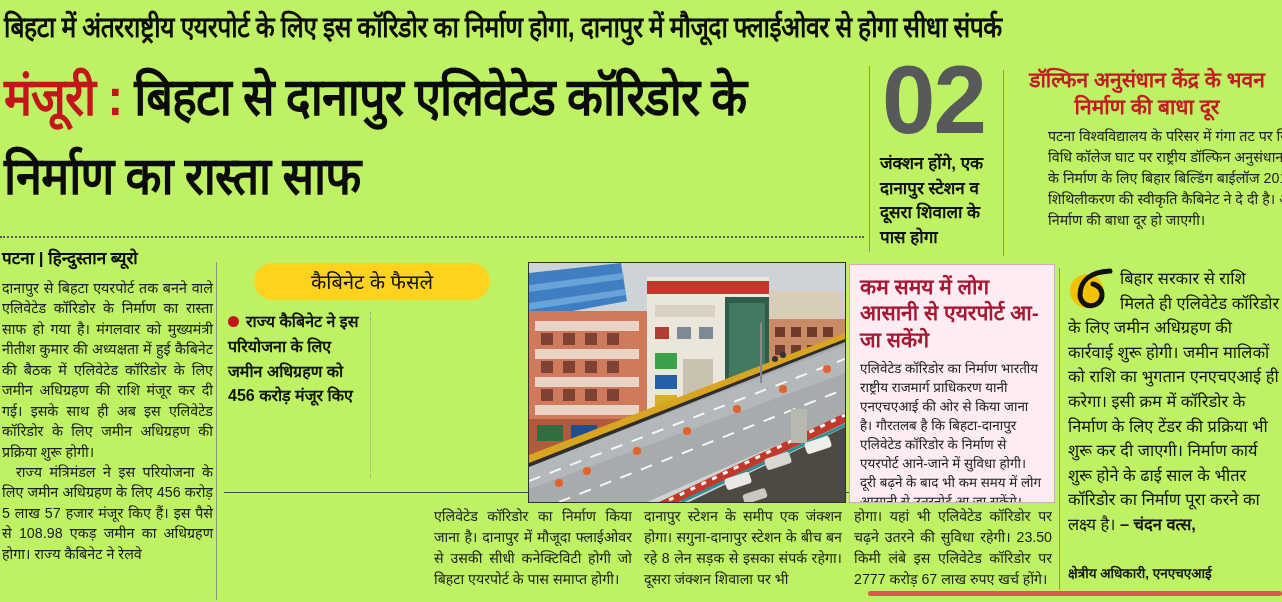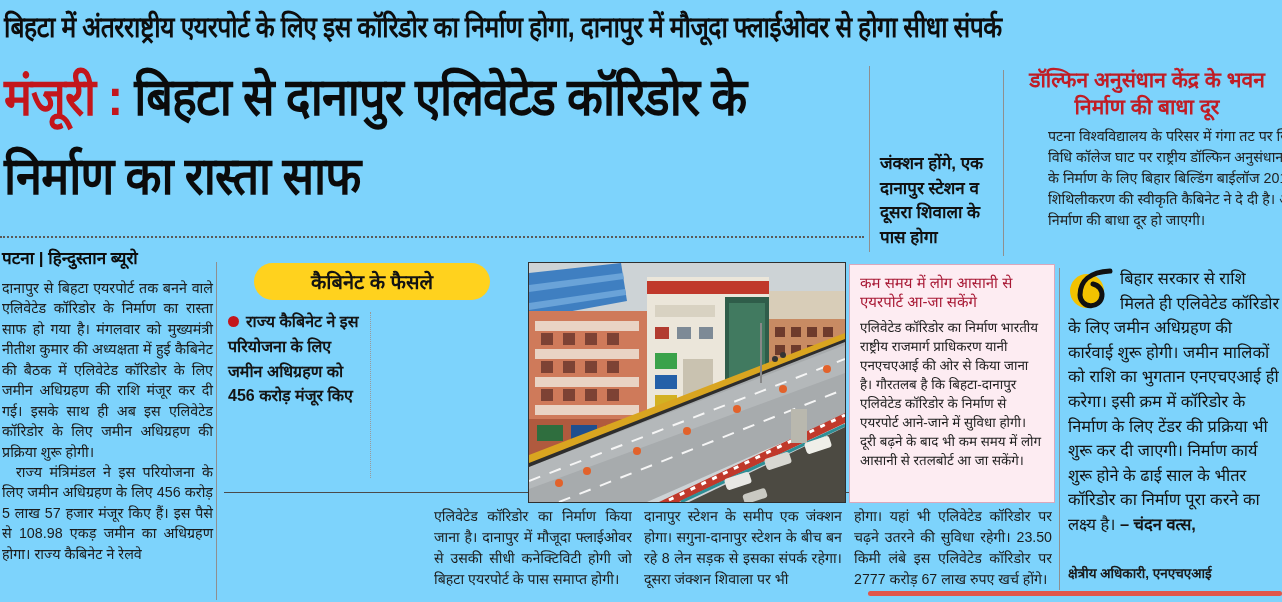--- a/index.html
+++ b/index.html
@@ -1,18 +1,18 @@
 <!DOCTYPE html>
 <html><head>
 <meta charset="utf-8">
 <style>
   html,body{margin:0;padding:0;background:#e9e9e9;}
   *{box-sizing:border-box;}
   .page{
-    position:relative;width:1282px;height:602px;background:#7dd3fc;
+    position:relative;width:1282px;height:602px;background:#bef264;
     overflow:hidden;font-family:"Liberation Sans","DejaVu Sans",sans-serif;color:#161616;
   }
   .abs{position:absolute;}
   
   .masthead{
     left:4px;top:6px;width:1500px;font-size:29px;font-weight:800;color:#0d0d0d;
     white-space:nowrap;transform:scaleX(.85);transform-origin:left top;letter-spacing:-.5px;
   }
   
   .headline{
@@ -29,36 +29,36 @@
   .dolphin-head{left:1014px;top:66px;width:266px;text-align:center;font-size:21px;font-weight:800;color:#c01d25;line-height:1.3;}
   .dolphin-body{left:1016px;top:126px;width:262px;font-size:14.3px;line-height:1.47;color:#232323;text-align:left;margin-left:32px;}
   
   .byline{left:2px;top:246px;width:214px;font-size:17px;font-weight:700;color:#0d0d0d;}
   .lead{left:2px;top:278px;width:211px;font-size:14.3px;line-height:1.43;text-align:justify;color:#1c1c1c;}
   .lead p{margin:0;}
   .lead p + p{text-indent:14px;}
   
   .pill{
     left:254px;top:263px;width:236px;height:37px;background:#ffd21e;border-radius:19px;
-    display:flex;align-items:center;justify-content:center;font-size:20px;font-weight:700;color:#131313;
+    display:flex;align-items:center;justify-content:center;font-size:20px;font-weight:400;color:#131313;
   }
   .bullet{font-size:16px;font-weight:700;line-height:1.55;color:#141414;}
   .bullet .dot{display:inline-block;width:11px;height:11px;border-radius:50%;background:#c3161c;margin-right:7px;}
   .b1{left:228px;top:310px;width:136px;}
   .b2{left:382px;top:310px;width:136px;}
   .bullet-divider{left:370px;top:312px;height:166px;border-left:1px dotted #9a9a9a;width:0;}
   .hrule-mid{left:224px;top:492px;width:828px;height:1px;background:#4a4a4a;}
   
   .photo{left:528px;top:262px;width:318px;height:241px;border:1px solid #2f2f2f;background:#cfd6da;}
   
   .pinkbox{
     left:849px;top:264px;width:206px;height:239px;background:#fdecf2;border:1px solid #d9a8bc;
     padding:9px 10px;overflow:hidden;
   }
-  .pinkbox h3{margin:0 0 6px 0;font-size:15px;line-height:1.25;font-weight:400;color:#a81834;}
+  .pinkbox h3{margin:0 0 6px 0;font-size:21px;line-height:1.25;font-weight:700;color:#a81834;}
   .pinkbox p{margin:0;font-size:13.4px;line-height:1.42;color:#222;}
   
   .quotecol{left:1068px;top:266px;width:212px;font-size:16.4px;line-height:1.5;color:#141414;}
   .quotecol .author{font-weight:800;text-align:center;}
   .quote-role{left:1068px;top:564px;width:212px;font-size:13.5px;font-weight:700;color:#1a1a1a;}
   .qmark{float:left;width:46px;height:42px;margin:2px 6px 0 0;}
   
   .bcol{top:506px;width:198px;font-size:14.2px;line-height:1.48;text-align:justify;color:#1c1c1c;height:96px;overflow:hidden;}
   .c2{left:224px;} .c3{left:434px;} .c4{left:644px;} .c5{left:854px;}
   .redline{left:868px;top:591px;width:414px;height:5px;background:#e0564b;border-radius:3px;}
@@ -70,20 +70,21 @@
 
   <div class="abs masthead">बिहटा में अंतरराष्ट्रीय एयरपोर्ट के लिए इस कॉरिडोर का निर्माण होगा, दानापुर में मौजूदा फ्लाईओवर से होगा सीधा संपर्क</div>
 
   <div class="abs headline"><span class="kicker">मंजूरी :</span><span> बिहटा से दानापुर एलिवेटेड कॉरिडोर के निर्माण का रास्ता साफ</span></div>
 
   <div class="abs dotrule"></div>
 
   <div class="abs vrule" style="left:869px;top:66px;height:186px;"></div>
   <div class="abs vrule" style="left:1003px;top:70px;height:186px;"></div>
 
+  <div class="abs stat-number">02</div>
   <div class="abs dolphin-head">डॉल्फिन अनुसंधान केंद्र के भवन निर्माण की बाधा दूर</div>
 
   <div class="abs stat-caption">जंक्शन होंगे, एक दानापुर स्टेशन व दूसरा शिवाला के पास होगा</div>
   <div class="abs dolphin-body">पटना विश्वविद्यालय के परिसर में गंगा तट पर स्थित विधि कॉलेज घाट पर राष्ट्रीय डॉल्फिन अनुसंधान केंद्र के निर्माण के लिए बिहार बिल्डिंग बाईलॉज 2014 में शिथिलीकरण की स्वीकृति कैबिनेट ने दे दी है। अब निर्माण की बाधा दूर हो जाएगी।</div>
 
   <div class="abs byline">पटना | हिन्दुस्तान ब्यूरो</div>
   <div class="abs lead">
     <p>दानापुर से बिहटा एयरपोर्ट तक बनने वाले एलिवेटेड कॉरिडोर के निर्माण का रास्ता साफ हो गया है। मंगलवार को मुख्यमंत्री नीतीश कुमार की अध्यक्षता में हुई कैबिनेट की बैठक में एलिवेटेड कॉरिडोर के लिए जमीन अधिग्रहण की राशि मंजूर कर दी गई। इसके साथ ही अब इस एलिवेटेड कॉरिडोर के लिए जमीन अधिग्रहण की प्रक्रिया शुरू होगी।</p>
     <p>राज्य मंत्रिमंडल ने इस परियोजना के लिए जमीन अधिग्रहण के लिए 456 करोड़ 5 लाख 57 हजार मंजूर किए हैं। इस पैसे से 108.98 एकड़ जमीन का अधिग्रहण होगा। राज्य कैबिनेट ने रेलवे</p>
   </div>
@@ -185,21 +186,21 @@
 
       <circle cx="246" cy="96" r="3" fill="#333"></circle>
         <circle cx="254" cy="92" r="3" fill="#333"></circle>
 
       <line x1="232" y1="60" x2="232" y2="120" stroke="#888" stroke-width="2"></line>
     </svg>
   </div>
 
   <div class="abs pinkbox">
     <h3>कम समय में लोग आसानी से एयरपोर्ट आ-जा सकेंगे</h3>
-    <p>एलिवेटेड कॉरिडोर का निर्माण भारतीय राष्ट्रीय राजमार्ग प्राधिकरण यानी एनएचएआई की ओर से किया जाना है। गौरतलब है कि बिहटा-दानापुर एलिवेटेड कॉरिडोर के निर्माण से एयरपोर्ट आने-जाने में सुविधा होगी। दूरी बढ़ने के बाद भी कम समय में लोग आसानी से रतलबोर्ट आ जा सकेंगे।</p>
+    <p>एलिवेटेड कॉरिडोर का निर्माण भारतीय राष्ट्रीय राजमार्ग प्राधिकरण यानी एनएचएआई की ओर से किया जाना है। गौरतलब है कि बिहटा-दानापुर एलिवेटेड कॉरिडोर के निर्माण से एयरपोर्ट आने-जाने में सुविधा होगी। दूरी बढ़ने के बाद भी कम समय में लोग आसानी से उतरनोर्ट आ जा सकेंगे।</p>
   </div>
 
   <div class="abs vrule" style="left:1059px;top:268px;height:322px;"></div>
 
   <div class="abs quotecol">
     <svg class="qmark" viewBox="0 0 46 42">
       <circle cx="19" cy="23" r="17" fill="#f2c200"></circle>
       <path d="M42 3 C22 4, 12 13, 12 27 A11 11 0 1 0 25 16" stroke="#111" stroke-width="5" fill="none" stroke-linecap="round"></path>
     </svg>
     <span>बिहार सरकार से राशि मिलते ही एलिवेटेड कॉरिडोर के लिए जमीन अधिग्रहण की कार्रवाई शुरू होगी। जमीन मालिकों को राशि का भुगतान एनएचएआई ही करेगा। इसी क्रम में कॉरिडोर के निर्माण के लिए टेंडर की प्रक्रिया भी शुरू कर दी जाएगी। निर्माण कार्य शुरू होने के ढाई साल के भीतर कॉरिडोर का निर्माण पूरा करने का लक्ष्य है।</span>

